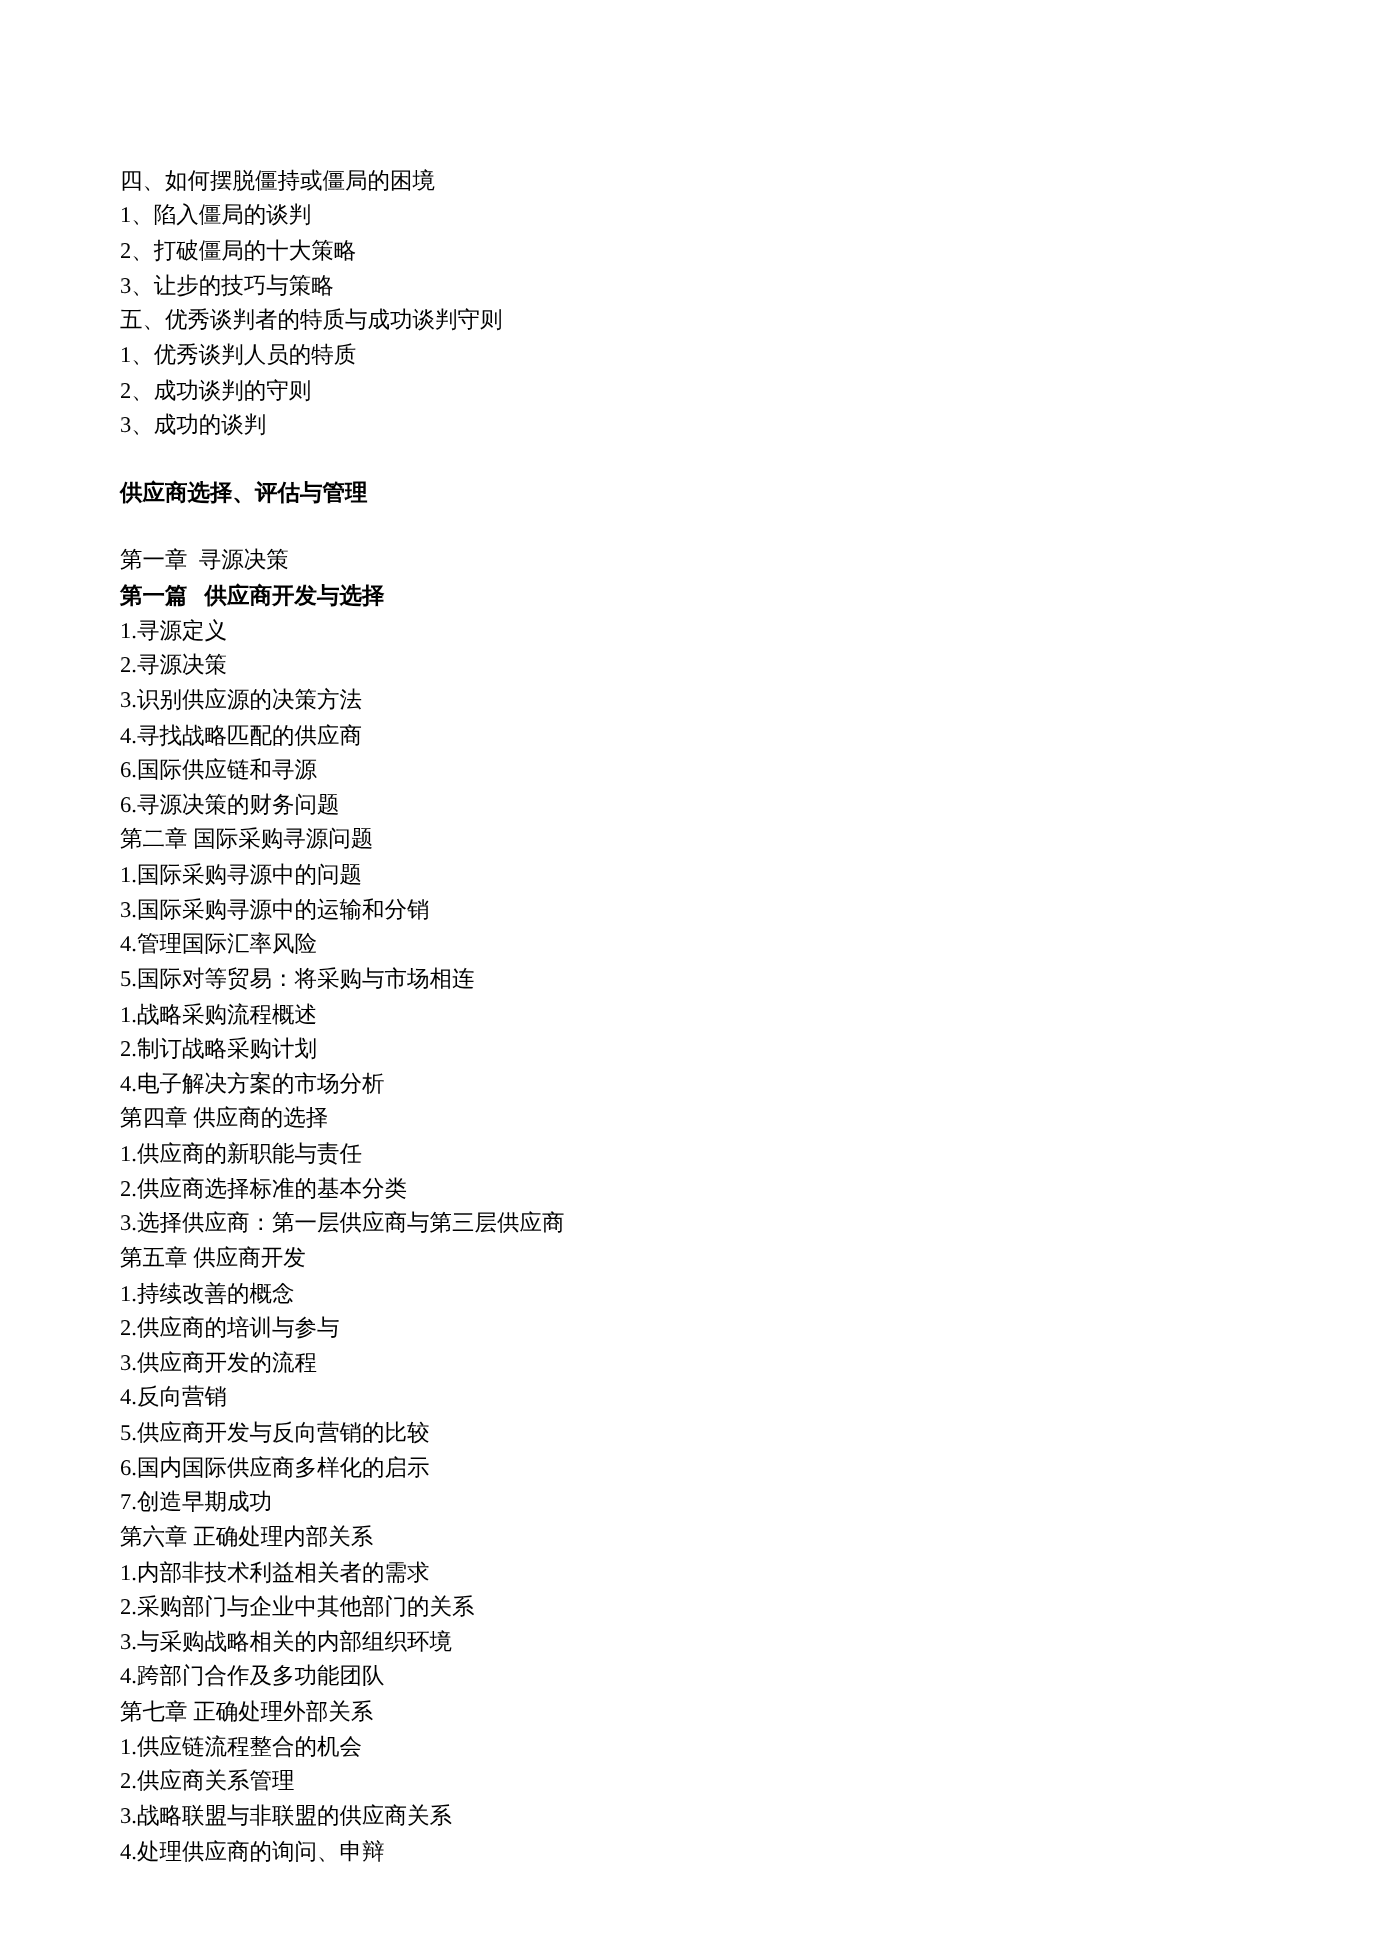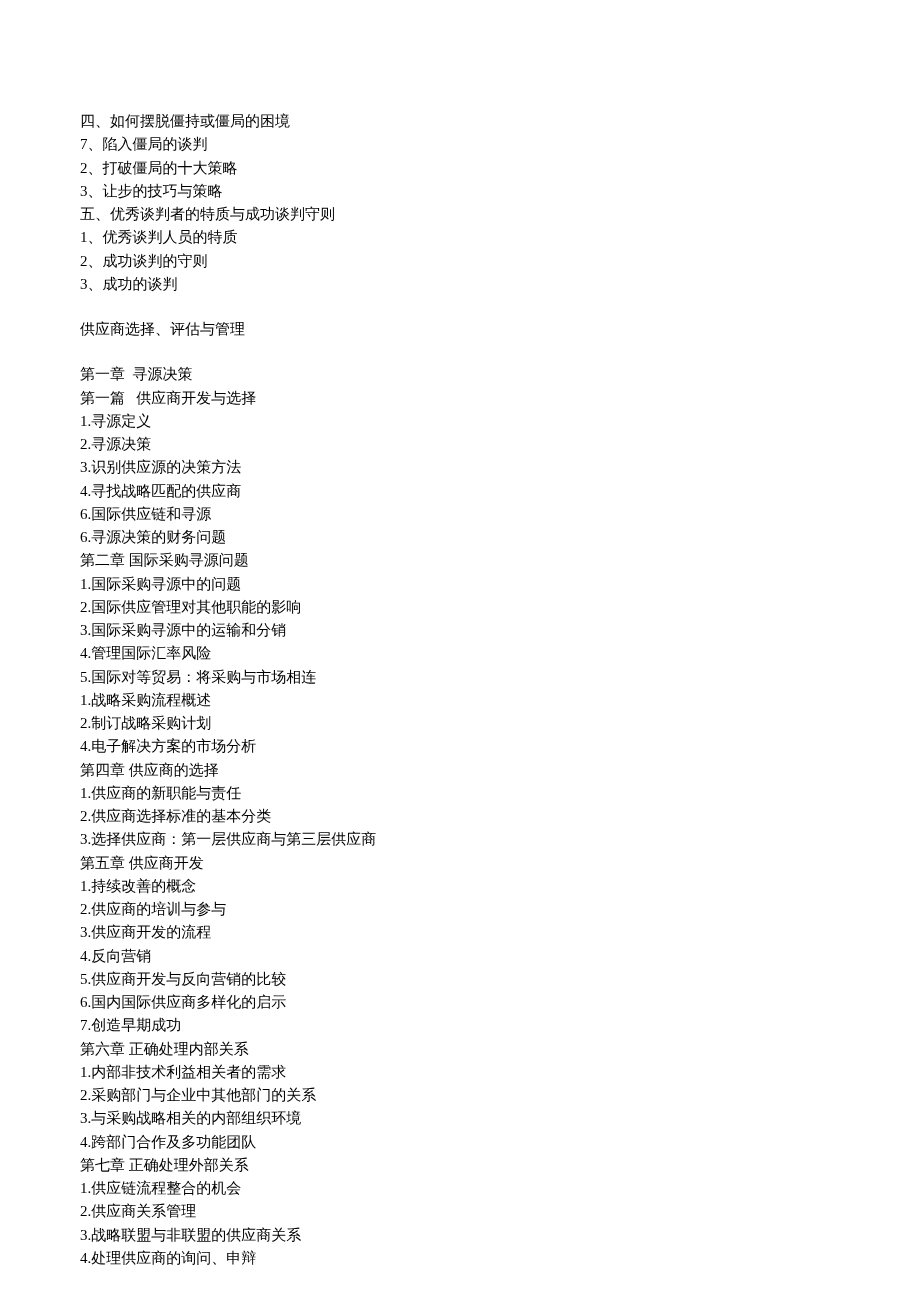--- a/index.html
+++ b/index.html
@@ -13,33 +13,33 @@
       font-size: 15px;
       line-height: 1.55;
       color: #000;
       width: 920px;
       padding: 110px 80px 60px 80px;
     }
     .line {
       white-space: pre-wrap;
     }
     .bold {
-      font-weight: normal;
+      font-weight: bold;
     }
     .spacer {
       height: 22px;
     }
   </style>
 </head>
 <body>
 
 <div>
 
   <div class="line">四、如何摆脱僵持或僵局的困境</div>
-  <div class="line">7、陷入僵局的谈判</div>
+  <div class="line">1、陷入僵局的谈判</div>
   <div class="line">2、打破僵局的十大策略</div>
   <div class="line">3、让步的技巧与策略</div>
   <div class="line">五、优秀谈判者的特质与成功谈判守则</div>
   <div class="line">1、优秀谈判人员的特质</div>
   <div class="line">2、成功谈判的守则</div>
   <div class="line">3、成功的谈判</div>
 
   <div class="spacer"></div>
 
   <div class="line bold">供应商选择、评估与管理</div>
@@ -50,21 +50,20 @@
 
   <div class="line bold">第一篇   供应商开发与选择</div>
   <div class="line">1.寻源定义</div>
   <div class="line">2.寻源决策</div>
   <div class="line">3.识别供应源的决策方法</div>
   <div class="line">4.寻找战略匹配的供应商</div>
   <div class="line">6.国际供应链和寻源</div>
   <div class="line">6.寻源决策的财务问题</div>
   <div class="line">第二章 国际采购寻源问题</div>
   <div class="line">1.国际采购寻源中的问题</div>
-  <div class="line">2.国际供应管理对其他职能的影响</div>
   <div class="line">3.国际采购寻源中的运输和分销</div>
   <div class="line">4.管理国际汇率风险</div>
   <div class="line">5.国际对等贸易：将采购与市场相连</div>
   <div class="line">1.战略采购流程概述</div>
   <div class="line">2.制订战略采购计划</div>
   <div class="line">4.电子解决方案的市场分析</div>
   <div class="line">第四章 供应商的选择</div>
   <div class="line">1.供应商的新职能与责任</div>
   <div class="line">2.供应商选择标准的基本分类</div>
   <div class="line">3.选择供应商：第一层供应商与第三层供应商</div>

